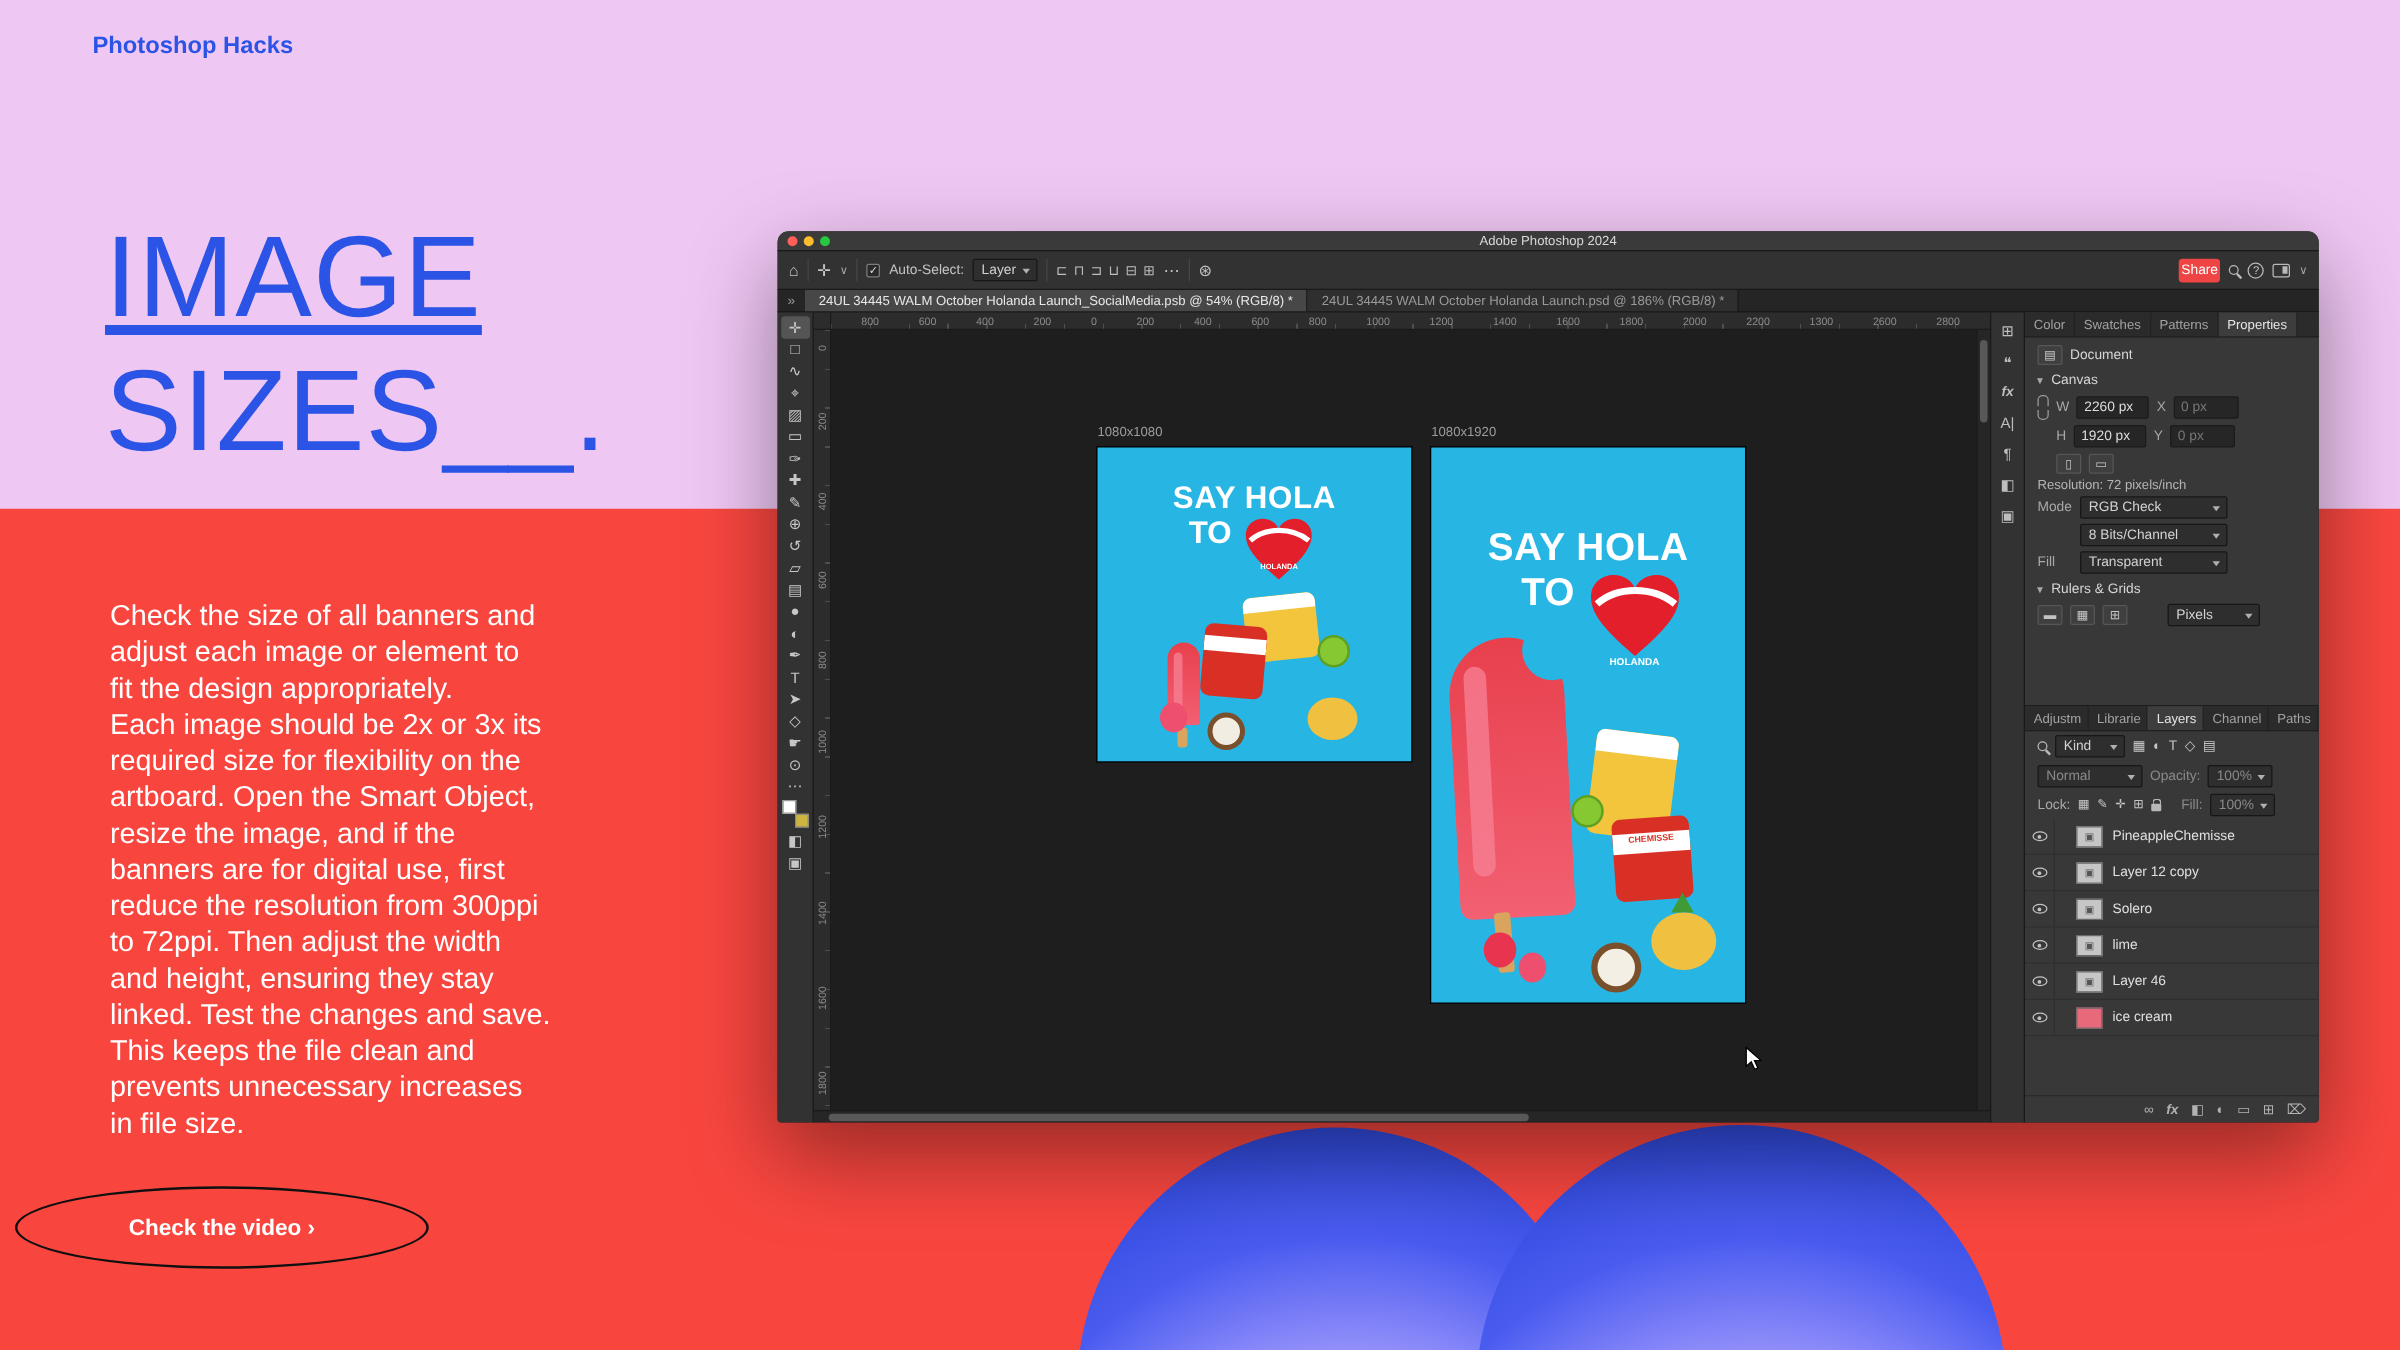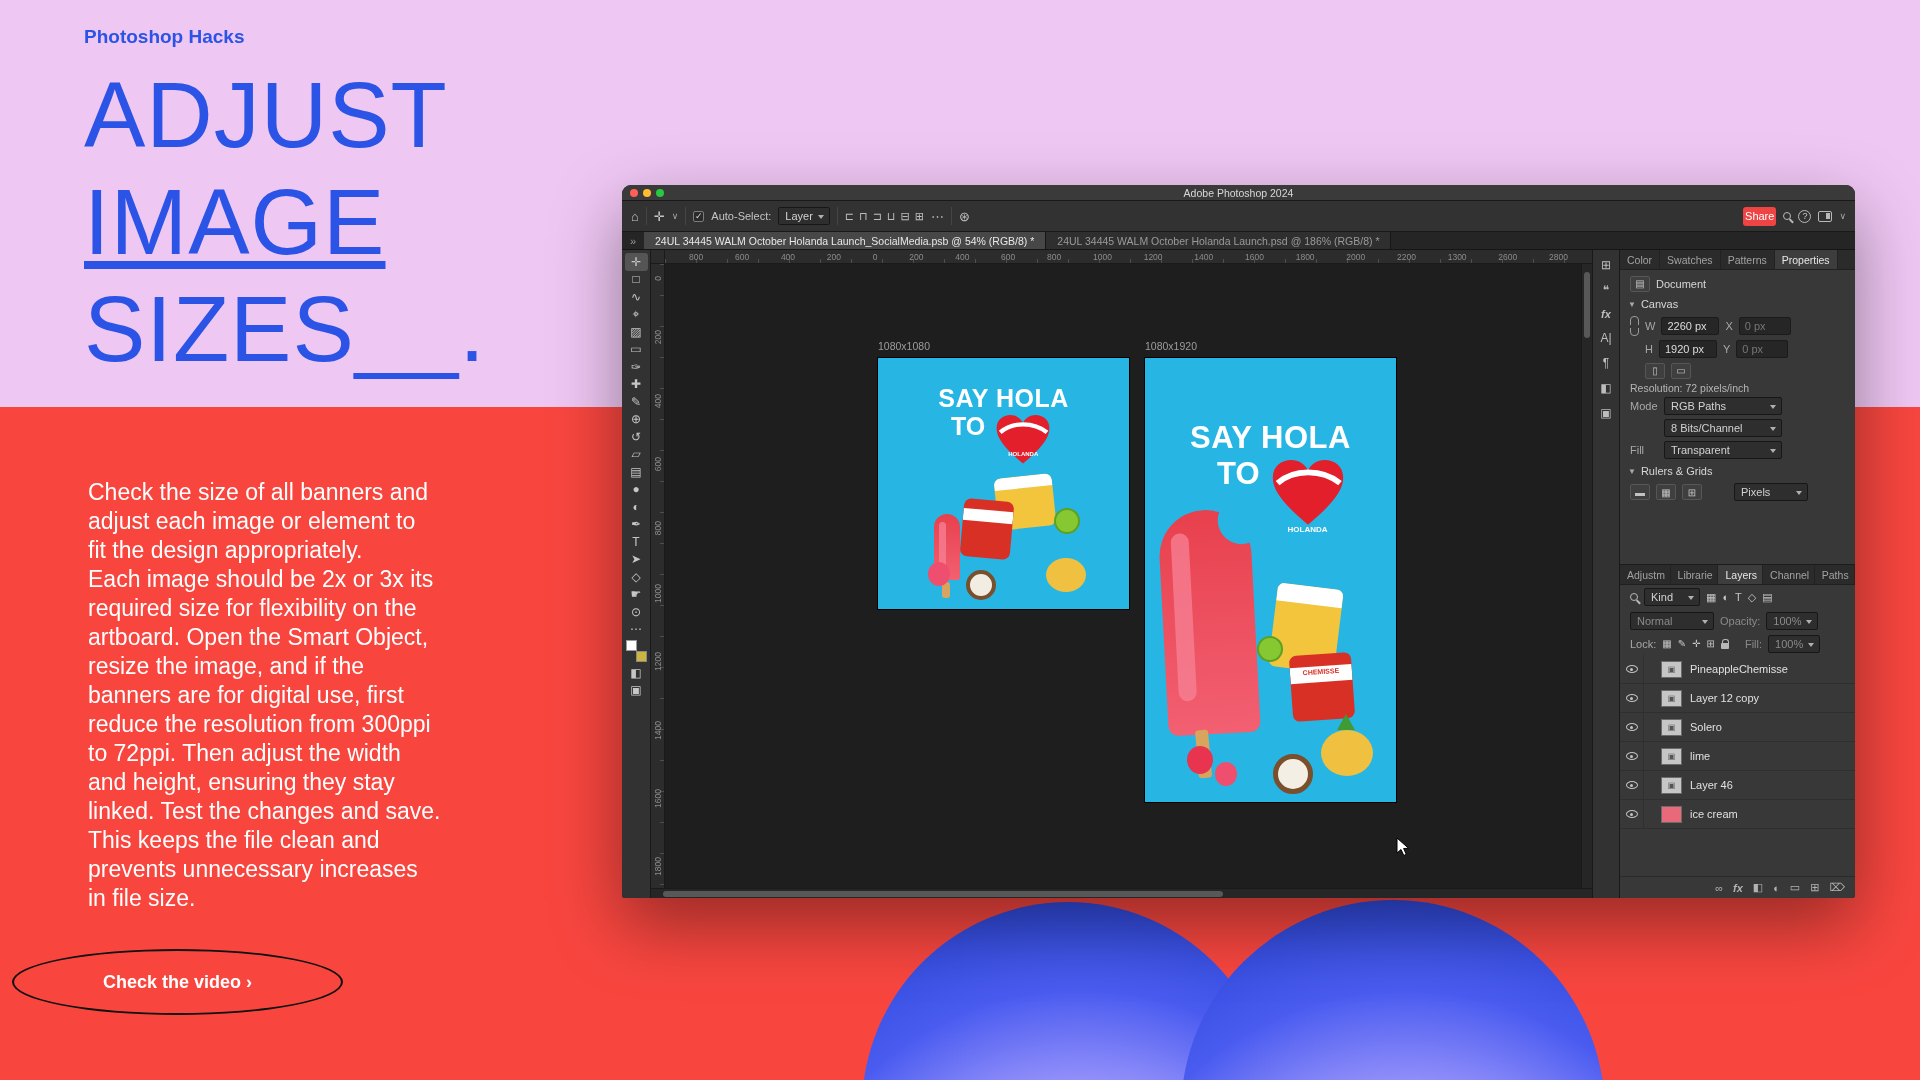--- a/index.html
+++ b/index.html
@@ -7,21 +7,21 @@
   body{position:relative;overflow:hidden;background:#f8463f;font-family:"Liberation Sans",sans-serif}
 
   
   .pink-block{position:absolute;left:0;top:0;width:100%;height:407px;background:#efc7f3}
   .sphere{position:absolute;border-radius:50%;z-index:1;
     background:radial-gradient(circle at 53% 96%,#ffffff 0%,#ffc9d9 14%,#b7a9ff 38%,#4a5cf0 68%,#2240d2 100%)}
   .sphere.s1{left:862px;top:902px;width:412px;height:412px}
   .sphere.s2{left:1181px;top:900px;width:424px;height:424px}
 
   
-  .eyebrow{position:absolute;left:84px;top:26px;color:#2b54e6;font-size:19px;font-weight:700;z-index:2}
+  .eyebrow{position:absolute;left:74px;top:26px;color:#2b54e6;font-size:19px;font-weight:700;z-index:2}
   .hero-title{position:absolute;left:84px;top:62px;color:#2b54e6;font-size:92px;line-height:107px;font-weight:500;letter-spacing:1px;z-index:2}
   .hero-title .u{text-decoration:underline;text-decoration-thickness:8px;text-underline-offset:7px}
   .hero-body{position:absolute;left:88px;top:478px;width:510px;color:#fff;font-size:23px;line-height:29px;font-weight:500;white-space:pre-line;z-index:2}
   .cta{position:absolute;left:12px;top:949px;width:331px;height:66px;border:2.5px solid #101010;border-radius:50%;
     display:flex;align-items:center;justify-content:center;color:#ffffff;font-weight:700;font-size:18px;background:transparent;z-index:2;cursor:pointer}
 
   
   .win{position:absolute;left:622px;top:185px;width:1233px;height:713px;background:#1f1f1f;border-radius:9px 9px 3px 3px;
     overflow:hidden;box-shadow:0 26px 70px rgba(0,0,0,.4);z-index:3;font-size:11px;color:#c9c9c9}
   .titlebar{height:16px;background:#3a3a3a;border-bottom:1px solid #191919;display:flex;align-items:center;position:relative}
@@ -139,21 +139,21 @@
   .iconbtn{cursor:pointer}
 </style>
 </head>
 <body>
 
 <div class="pink-block"></div>
 <div class="sphere s1"></div>
 <div class="sphere s2"></div>
 
 <div class="eyebrow">Photoshop Hacks</div>
-<h1 class="hero-title"><span>ADJUST</span><br>
+<h1 class="hero-title"><br>
 <span class="u">IMAGE</span><br>
 <span>SIZES__.</span></h1>
 <p class="hero-body">Check the size of all banners and
 adjust each image or element to
 fit the design appropriately.
 Each image should be 2x or 3x its
 required size for flexibility on the
 artboard. Open the Smart Object,
 resize the image, and if the
 banners are for digital use, first
@@ -405,21 +405,21 @@
             <span class="flabel">Y</span>
             <span class="field dim" style="width:52px">0 px</span>
           </div>
           <div class="prow" style="padding-left:25px">
             <span class="mini-btn">▯</span>
             <span class="mini-btn">▭</span>
           </div>
           <div class="restext">Resolution: 72 pixels/inch</div>
           <div class="prow">
             <span class="flabel" style="width:28px">Mode</span>
-            <span class="dd" style="width:118px">RGB Paths</span>
+            <span class="dd" style="width:118px">RGB Check</span>
           </div>
           <div class="prow" style="padding-left:44px">
             <span class="dd" style="width:118px">8 Bits/Channel</span>
           </div>
           <div class="prow">
             <span class="flabel" style="width:28px">Fill</span>
             <span class="dd" style="width:118px">Transparent</span>
           </div>
           <div class="sechead">
             <span class="tri">▼</span>

